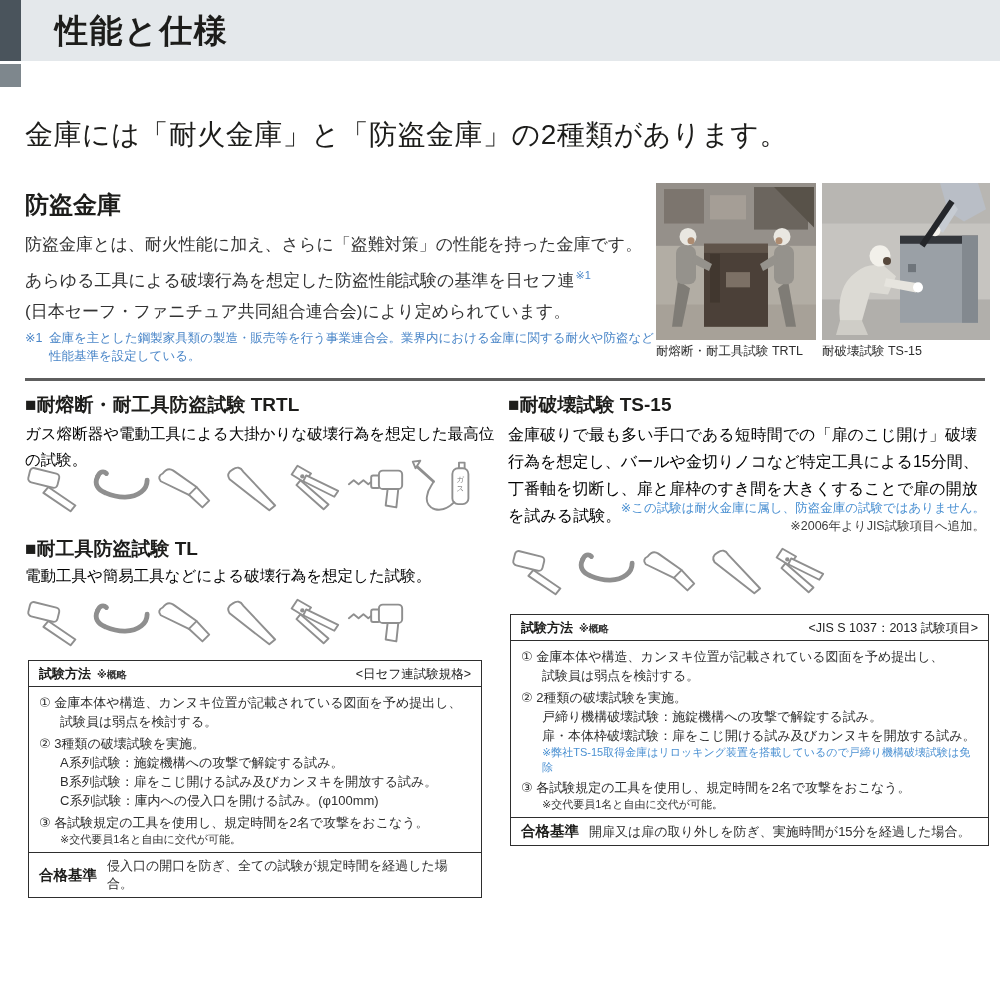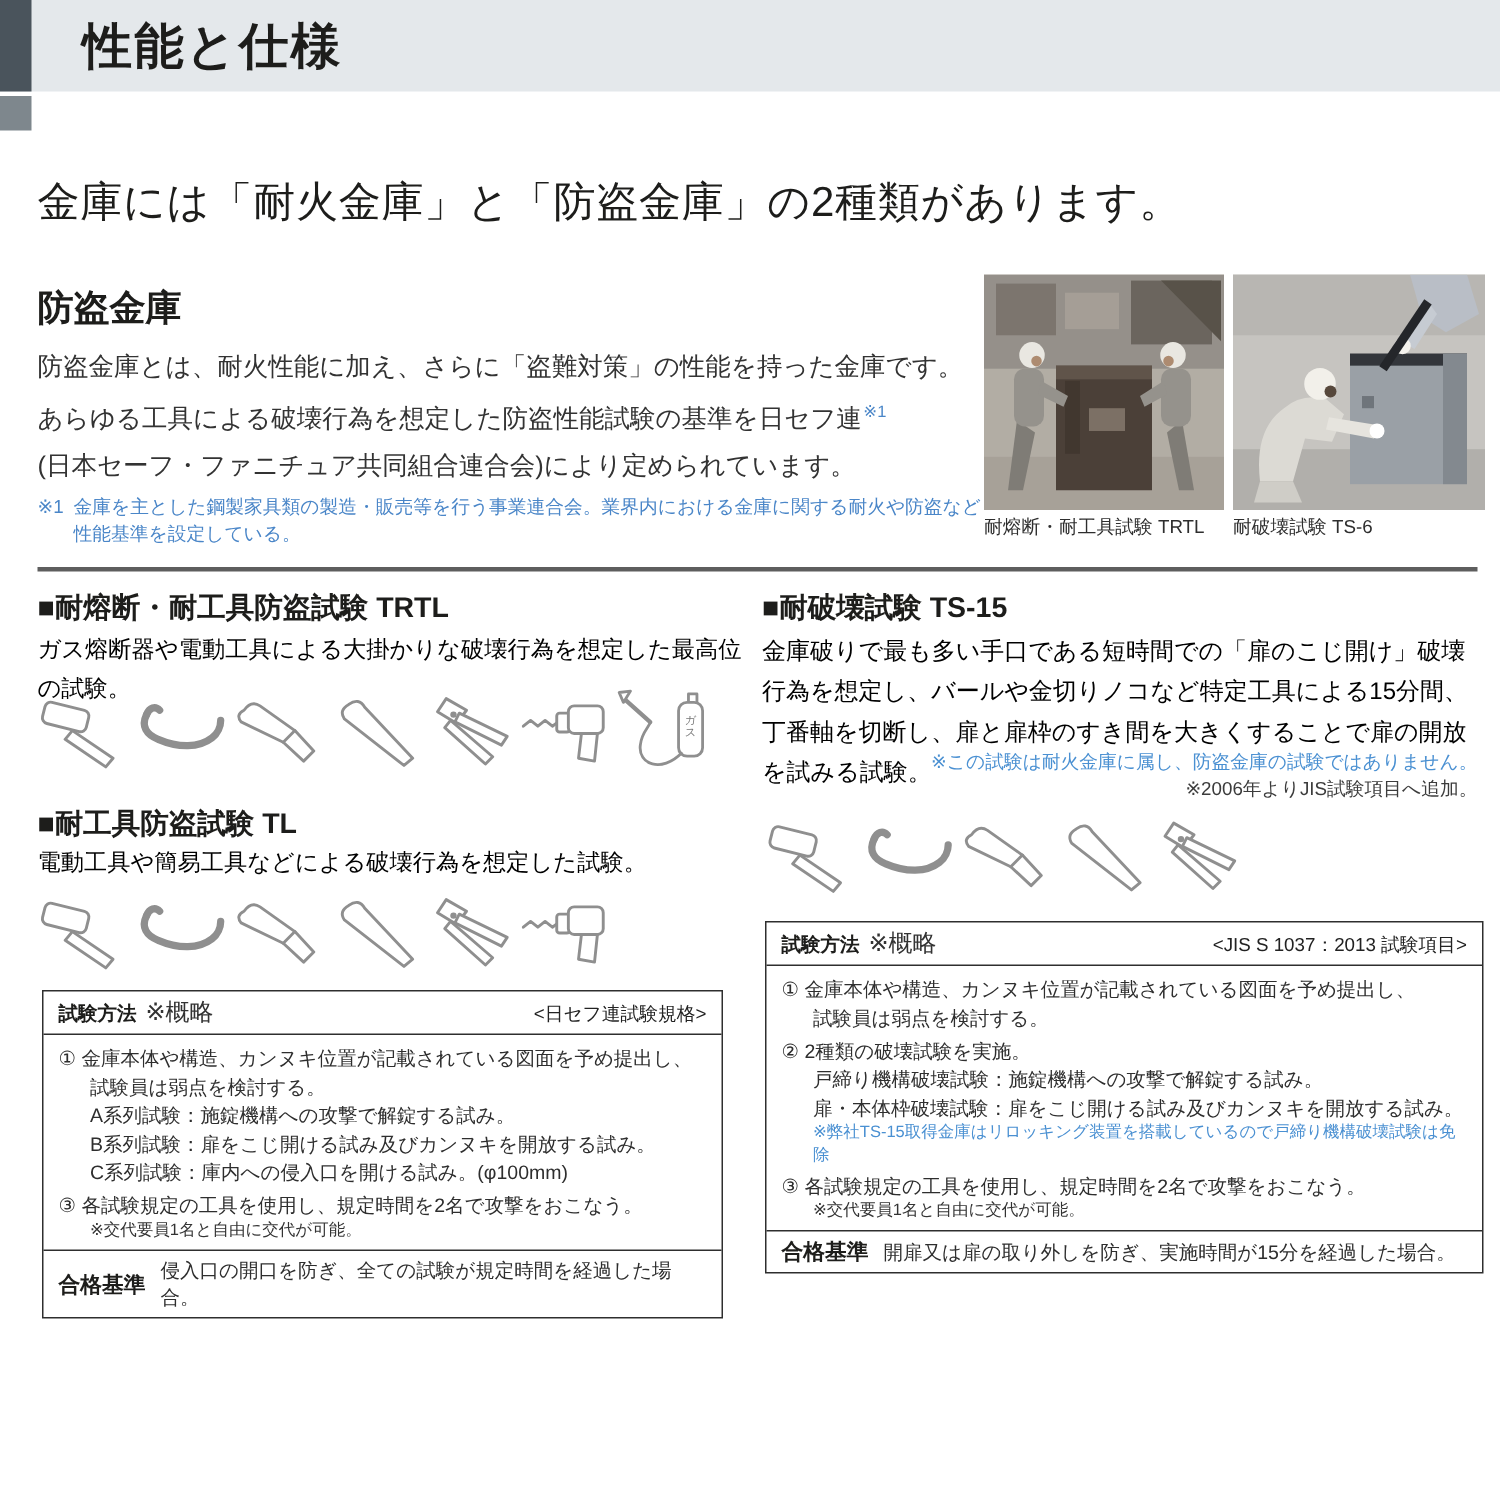--- a/index.html
+++ b/index.html
@@ -37,21 +37,21 @@
   .note-blue{color:#4a90d2;}
   .note-dark{color:#3c3c3c;}
 
   .tool-row{display:flex;align-items:center;}
   .tool{display:block;margin-right:2px;}
   .tool svg{display:block;}
 
   .method-box{border:1.5px solid #2e2e2e;background:#fff;}
   .mb-header{display:flex;align-items:baseline;padding:4px 10px 3px;border-bottom:1.5px solid #2e2e2e;}
   .mb-title{font-size:13px;font-weight:bold;color:#1d1d1b;}
-  .mb-note{font-size:16px;margin-left:6px;color:#333;font-weight:normal;}
+  .mb-note{font-size:10px;margin-left:6px;color:#333;font-weight:bold;}
   .mb-standard{margin-left:auto;font-size:12.5px;color:#222;}
   .mb-body{padding:6px 10px 5px;}
   .mb-line{font-size:13px;line-height:19px;color:#2e2e2e;}
   .mb-line.indent{padding-left:21px;}
   .mb-line.gap{margin-top:3px;}
   .mb-line.small{font-size:11px;line-height:15px;color:#333;}
   .mb-line.blue{color:#4a90d2;}
   .mb-pass{display:flex;align-items:center;border-top:1.5px solid #2e2e2e;padding:4px 10px;}
   .mb-pass-label{font-size:14.5px;font-weight:bold;margin-right:10px;color:#1d1d1b;white-space:nowrap;}
   .mb-pass-text{font-size:13px;color:#2e2e2e;}
@@ -127,21 +127,21 @@
       <path d="M100 62 L130 18" stroke="#24262a" stroke-width="6" fill="none"></path>
 
       <path d="M18 136 Q14 102 34 88 Q46 78 62 82 L74 92 L66 110 L48 108 L40 136 Z" fill="#dcdad4"></path>
       <path d="M64 94 L96 99 L94 108 L62 102 Z" fill="#e6e4de"></path>
       <circle cx="96" cy="103" r="5" fill="#ffffff"></circle>
       <circle cx="58" cy="72" r="10.5" fill="#f2f0ea"></circle>
       <circle cx="65" cy="77" r="4" fill="#57483c"></circle>
       <path d="M18 136 L14 150 L46 150 L40 136 Z" fill="#cfcdc7"></path>
     </svg>
   </div>
-  <div class="abs caption" style="left:822px;">耐破壊試験 TS-6</div>
+  <div class="abs caption" style="left:822px;">耐破壊試験 TS-15</div>
 
   <div class="abs rule"></div>
 
   <div class="abs col-heading" style="left:25px;top:392px;">■耐熔断・耐工具防盗試験 TRTL</div>
   <div class="abs col-body" style="left:25px;top:421px;width:470px;">ガス熔断器や電動工具による大掛かりな破壊行為を想定した最高位の試験。</div>
   <div class="abs tool-row" style="left:25px;top:452px;width:465px;height:74px;">
       <span class="tool tool-hammer">
         <svg width="62" height="56" viewBox="0 0 64 56">
           <g fill="#fff" stroke="#8f8f8f" stroke-width="2" stroke-linejoin="round" stroke-linecap="round">
     <path d="M24 26 L52 45 L47 51 L19 32 Z"></path>
@@ -264,20 +264,21 @@
 
   <div class="abs method-box" style="left:28px;top:660px;width:452px;">
     <div class="mb-header">
       <span class="mb-title">試験方法</span>
       <span class="mb-note">※概略</span>
       <span class="mb-standard">&lt;日セフ連試験規格&gt;</span>
     </div>
     <div class="mb-body">
       <div class="mb-line">① 金庫本体や構造、カンヌキ位置が記載されている図面を予め提出し、</div>
       <div class="mb-line indent">試験員は弱点を検討する。</div>
+      <div class="mb-line gap">② 3種類の破壊試験を実施。</div>
       <div class="mb-line indent">A系列試験：施錠機構への攻撃で解錠する試み。</div>
       <div class="mb-line indent">B系列試験：扉をこじ開ける試み及びカンヌキを開放する試み。</div>
       <div class="mb-line indent">C系列試験：庫内への侵入口を開ける試み。(φ100mm)</div>
       <div class="mb-line gap">③ 各試験規定の工具を使用し、規定時間を2名で攻撃をおこなう。</div>
       <div class="mb-line indent small">※交代要員1名と自由に交代が可能。</div>
     </div>
     <div class="mb-pass">
       <span class="mb-pass-label">合格基準</span>
       <span class="mb-pass-text">侵入口の開口を防ぎ、全ての試験が規定時間を経過した場合。</span>
     </div>

